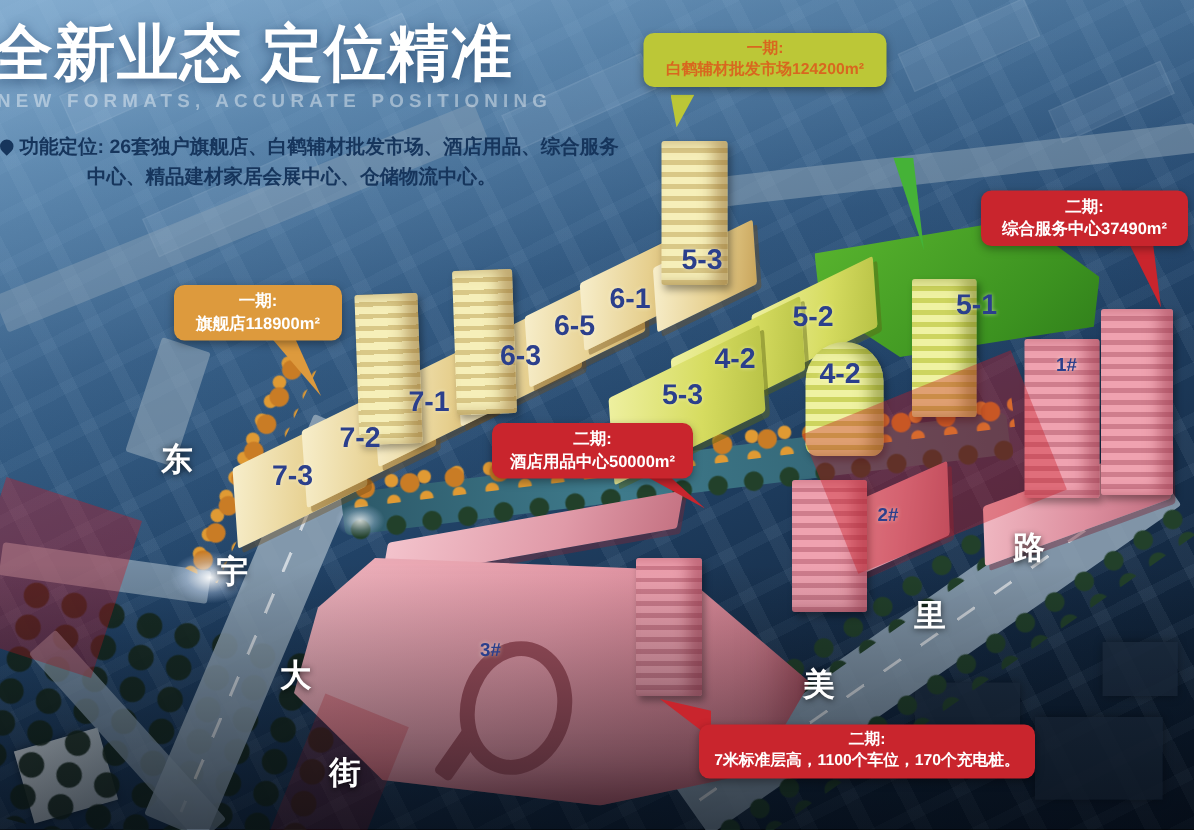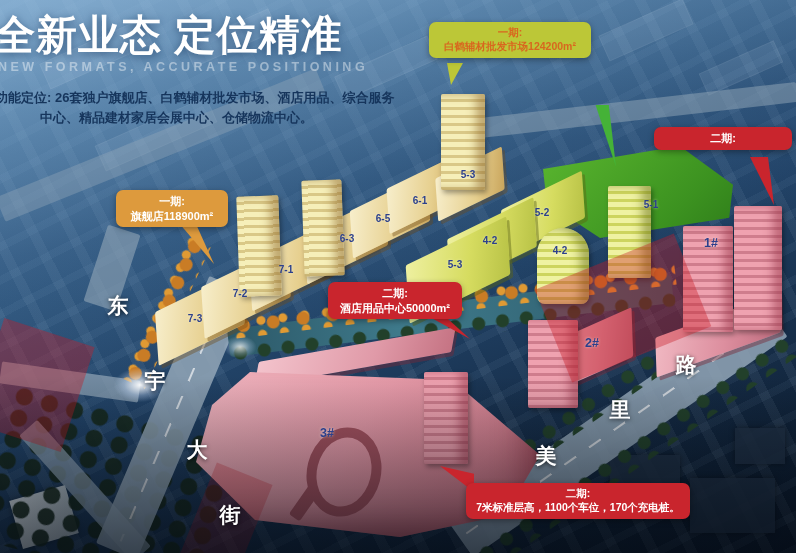--- a/index.html
+++ b/index.html
@@ -48,21 +48,21 @@
   .pkroof{position:absolute;z-index:10;
     background:linear-gradient(125deg,#f0b6c0 0%,#e59aa8 45%,#d3808f 75%,#b4616f 100%);
     box-shadow:inset -20px -18px 30px rgba(120,30,45,.5);}
   .greenfield{position:absolute;z-index:8;
     background:linear-gradient(135deg,#5ab62f,#3c9220 70%,#2f7d1a);}
   .ring{position:absolute;border:10px solid #a4525f;border-radius:50%;transform:rotate(14deg);z-index:13;}
   .ringtail{position:absolute;background:#a4525f;border-radius:3px;transform:rotate(35deg);z-index:13;}
   .redov{position:absolute;background:rgba(200,25,38,.38);z-index:20;}
   
   .blabel{position:absolute;transform:translate(-50%,-50%);z-index:30;color:#2b3f8c;font-weight:700;
-    font-size:10px;text-shadow:0 0 3px rgba(255,255,230,.55);}
+    font-size:19px;text-shadow:0 0 3px rgba(255,255,230,.55);}
   .blabel.hash{font-size:12.5px;}
   .schar{position:absolute;transform:translate(-50%,-50%);z-index:30;color:#ffffff;font-weight:700;
     font-size:21px;text-shadow:0 1px 4px rgba(0,0,0,.75);}
   
   .callout{position:absolute;z-index:40;border-radius:7px;text-align:center;font-weight:700;
     padding:4px 8px;line-height:1.32;box-shadow:0 2px 6px rgba(0,0,0,.35);}
   .callout .ph,.callout .ln{display:block;}
   .c1{left:429px;top:22px;width:146px;background:#bcc737;color:#d8671f;font-size:10.5px;}
   .c2{left:477px;top:76px;width:156px;background:#45b237;color:#1b4c10;font-size:10.5px;}
   .c3{left:654px;top:127px;width:122px;background:#c9252d;color:#fff;font-size:11px;}
@@ -75,21 +75,21 @@
   .t3{left:744px;top:157px;width:30px;height:48px;background:#c9252d;clip-path:polygon(20% 0,80% 0,100% 100%);}
   .t4{left:178px;top:224px;width:36px;height:40px;background:#dd9a3d;clip-path:polygon(5% 0,50% 0,100% 100%);}
   .t5{left:415px;top:309px;width:55px;height:30px;background:#c9252d;clip-path:polygon(0 0,40% 0,100% 100%);}
   .t6{left:440px;top:466px;width:34px;height:26px;background:#c9252d;clip-path:polygon(0 0,100% 30%,100% 100%);}
   
   .title{position:absolute;left:-6px;top:8px;z-index:50;font-size:41px;font-weight:900;color:#fff;
     letter-spacing:1px;text-shadow:0 2px 8px rgba(10,40,80,.6);white-space:nowrap;}
   .subtitle{position:absolute;left:-2px;top:60px;z-index:50;font-size:12.5px;font-weight:600;
     color:rgba(255,255,255,.42);letter-spacing:3.5px;white-space:nowrap;}
   .func{position:absolute;left:0;top:88px;z-index:50;width:362px;font-size:13px;line-height:1.55;
-    color:#16355c;font-weight:600;padding-left:40px;text-indent:-58px;margin:0;}
+    color:#16355c;font-weight:600;padding-left:58px;text-indent:-58px;margin:0;}
   .func b{font-weight:800;}
   .pin{display:inline-block;width:9px;height:9px;background:#16355c;border-radius:50% 50% 50% 0;
     transform:rotate(-45deg);margin-right:4px;}
 </style>
 </head>
 <body>
 
 <div class="stage">
 
   <div class="bg-base"></div>
@@ -190,20 +190,21 @@
   <div class="callout c1">
     <span class="ph">一期:</span>
     <span class="ln">白鹤辅材批发市场124200m²</span>
   </div>
   <div class="tail t1"></div>
 
   <div class="tail t2"></div>
 
   <div class="callout c3">
     <span class="ph">二期:</span>
+    <span class="ln">综合服务中心37490m²</span>
   </div>
   <div class="tail t3"></div>
 
   <div class="callout c4">
     <span class="ph">一期:</span>
     <span class="ln">旗舰店118900m²</span>
   </div>
   <div class="tail t4"></div>
 
   <div class="callout c5">

